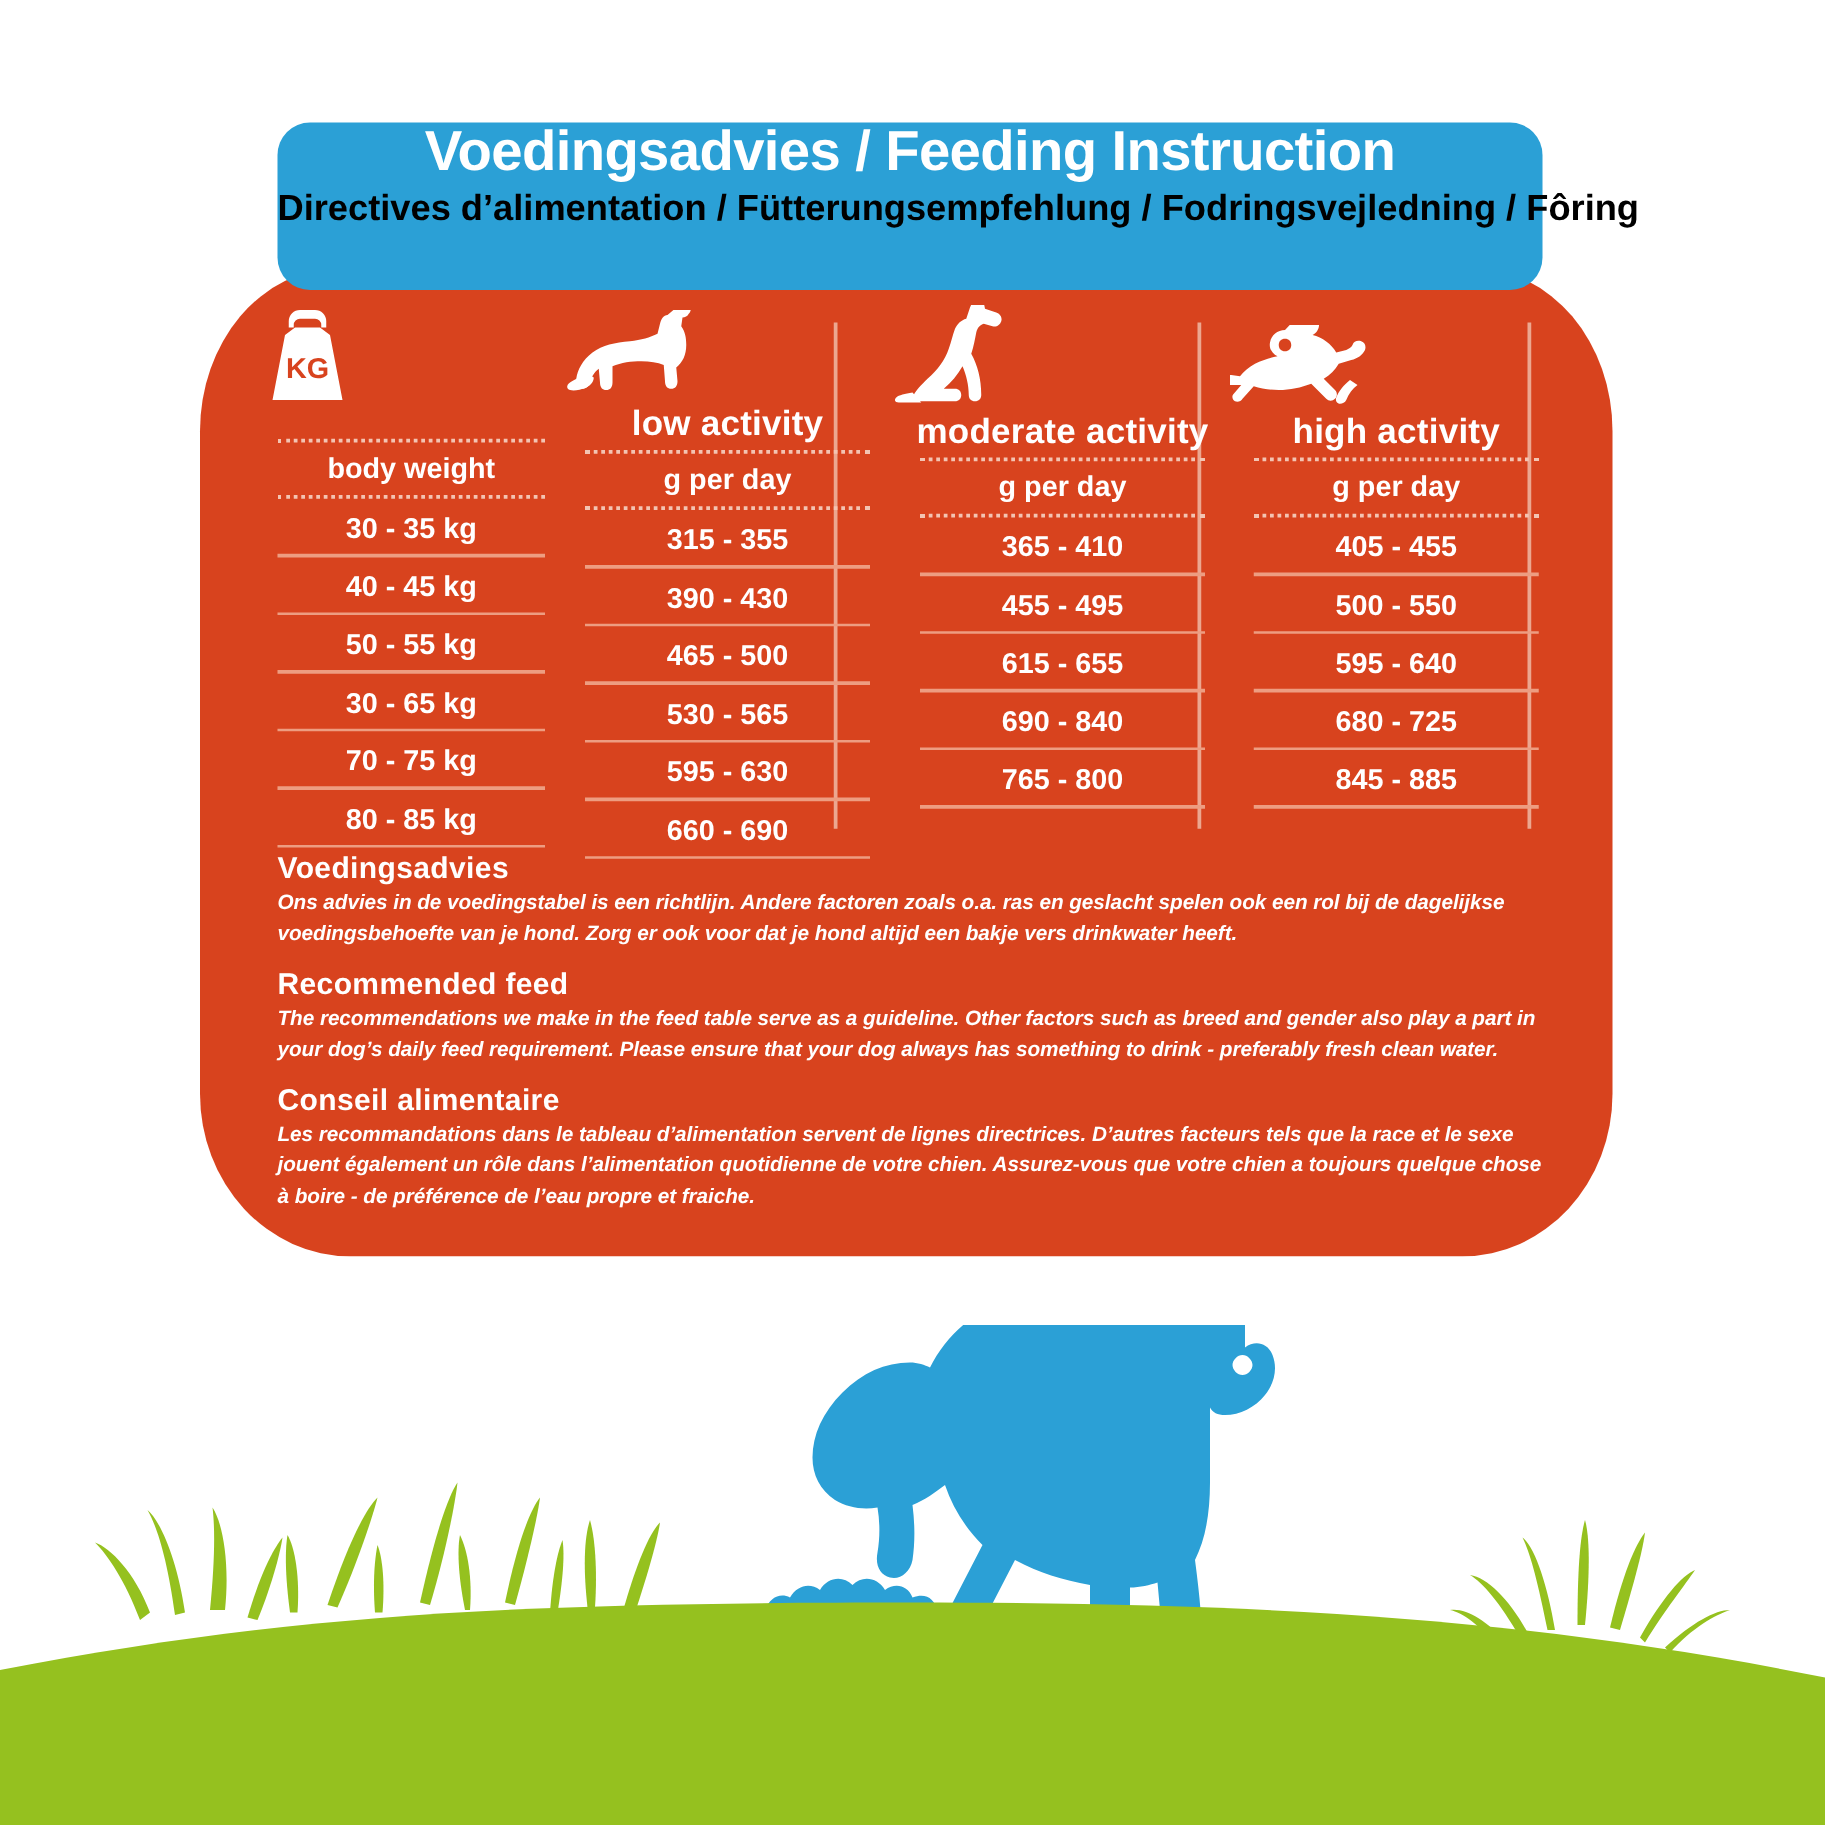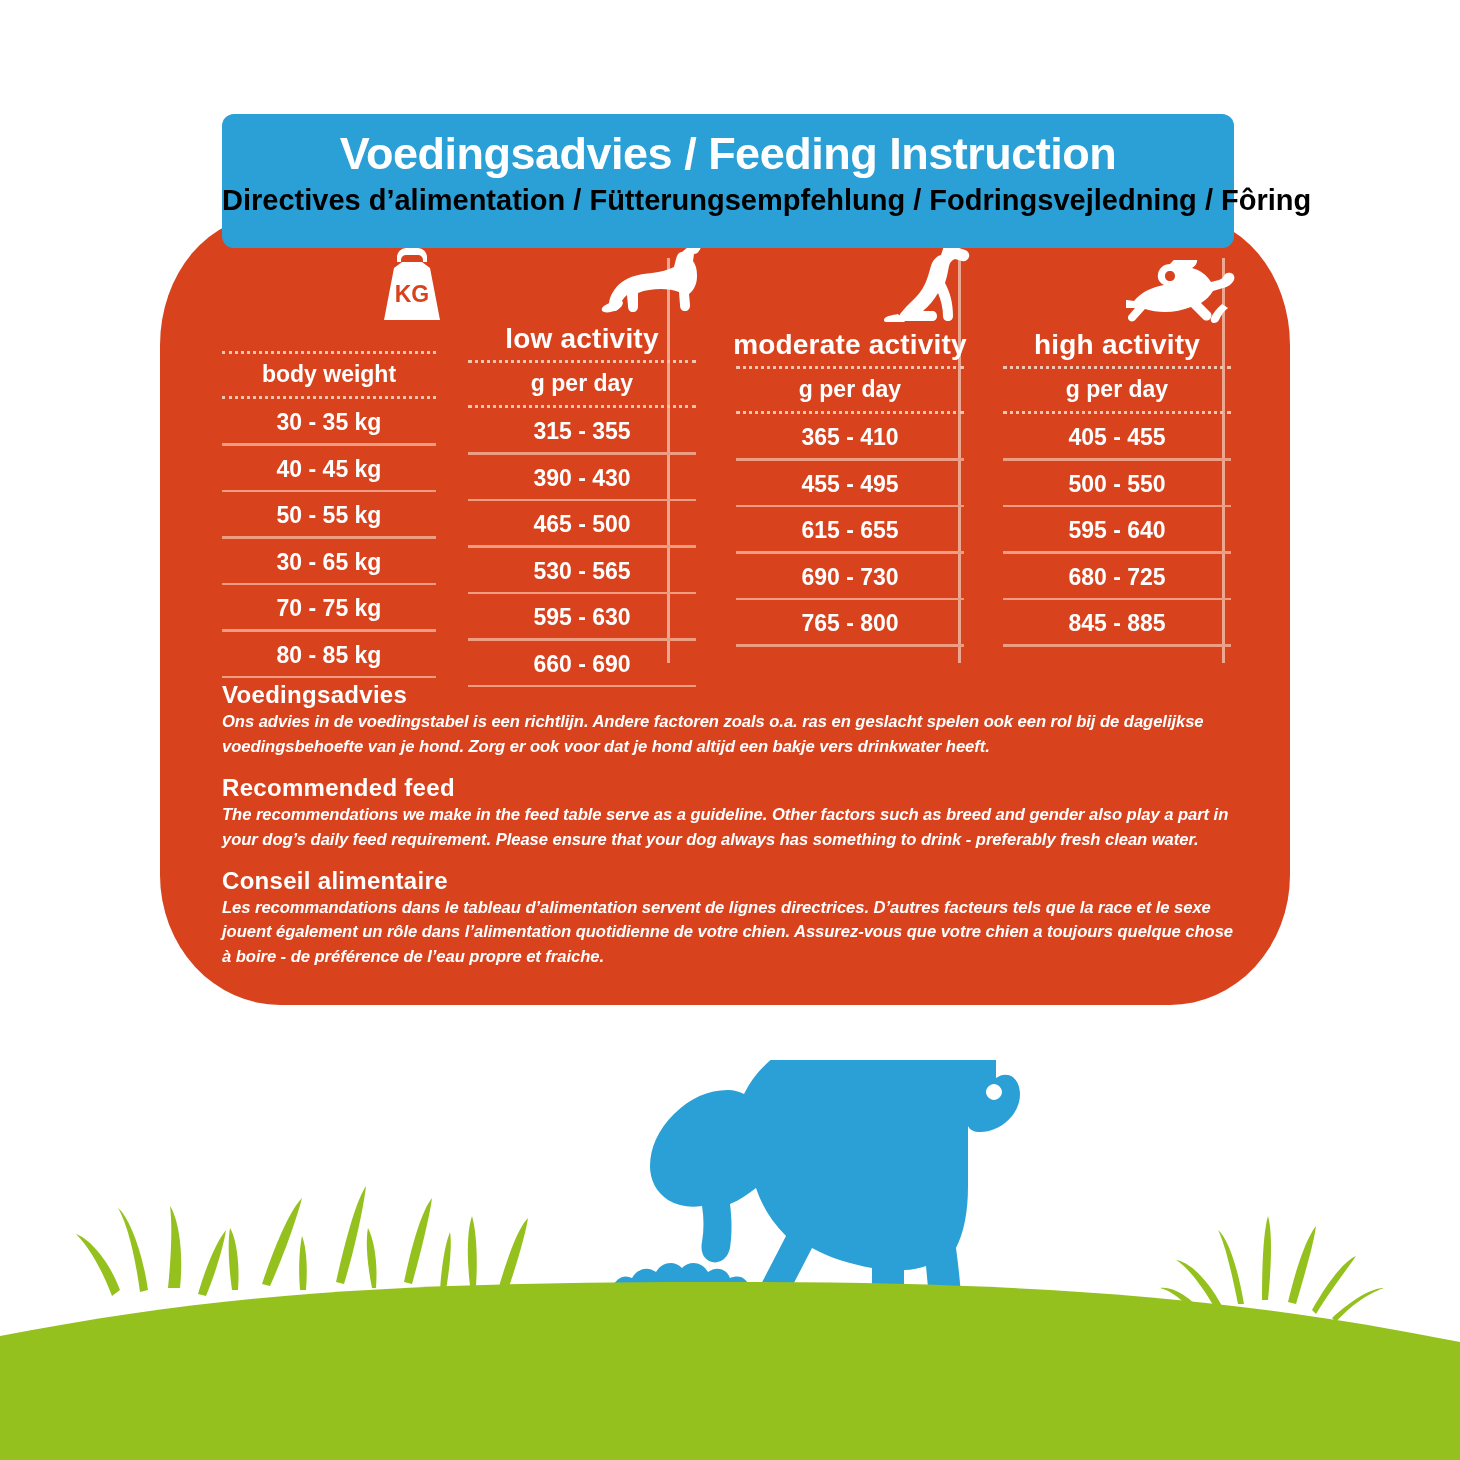--- a/index.html
+++ b/index.html
@@ -31,25 +31,23 @@
   }
 
   
   .blue-header {
     position: absolute;
     left: 222px;
     top: 98px;
     width: 1012px;
     height: 134px;
     background: #2ba0d6;
-    border-radius: 12px;
+    border-radius: 26px;
     text-align: center;
-    padding-top: 17px;
     z-index: 5;
-    margin-top: 16px;
   }
   .header-title {
     color: #ffffff;
     font-size: 45px;
     font-weight: bold;
     letter-spacing: -0.5px;
     line-height: 1.02;
     white-space: nowrap;
   }
   .header-sub {
@@ -92,21 +90,21 @@
   }
   .vdiv.v1 { left: 457px; }
   .vdiv.v2 { left: 748px; }
   .vdiv.v3 { left: 1012px; }
 
   
   .icon-box {
     height: 78px;
     display: flex;
     align-items: flex-end;
-    justify-content: flex-end;
+    justify-content: flex-start;
     width: 100%;
   }
   .icon-box svg { display: block; }
 
   .col-caption {
     color: #ffffff;
     font-size: 28px;
     font-weight: bold;
     letter-spacing: .2px;
     height: 38px;
@@ -268,21 +266,21 @@
         </svg>
       </div>
       <div class="col-caption">moderate activity</div>
       <div class="dotted"></div>
       <div class="col-unit">g per day</div>
       <div class="dotted"></div>
       <div class="cells">
         <div class="cell">365 - 410</div>
         <div class="cell">455 - 495</div>
         <div class="cell">615 - 655</div>
-        <div class="cell">690 - 730</div>
+        <div class="cell">690 - 840</div>
         <div class="cell">765 - 800</div>
       </div>
     </div>
 
     <div class="col col-high">
       <div class="icon-box">
         <svg width="124" height="66" viewBox="0 0 124 66">
           <path fill="#ffffff" d="M44 4 c-6 0 -11 4 -12 10 c-1 5 2 9 6 11 c-6 1 -12 3 -18 6
                                    c-5 3 -9 6 -12 10 l-7 -1 c-3 0 -5 2 -5 4 c0 3 2 4 5 4 l8 0
                                    l-6 7 c-2 2 -1 5 1 6 c2 1 5 0 6 -2 l9 -10 c6 2 13 3 20 3

